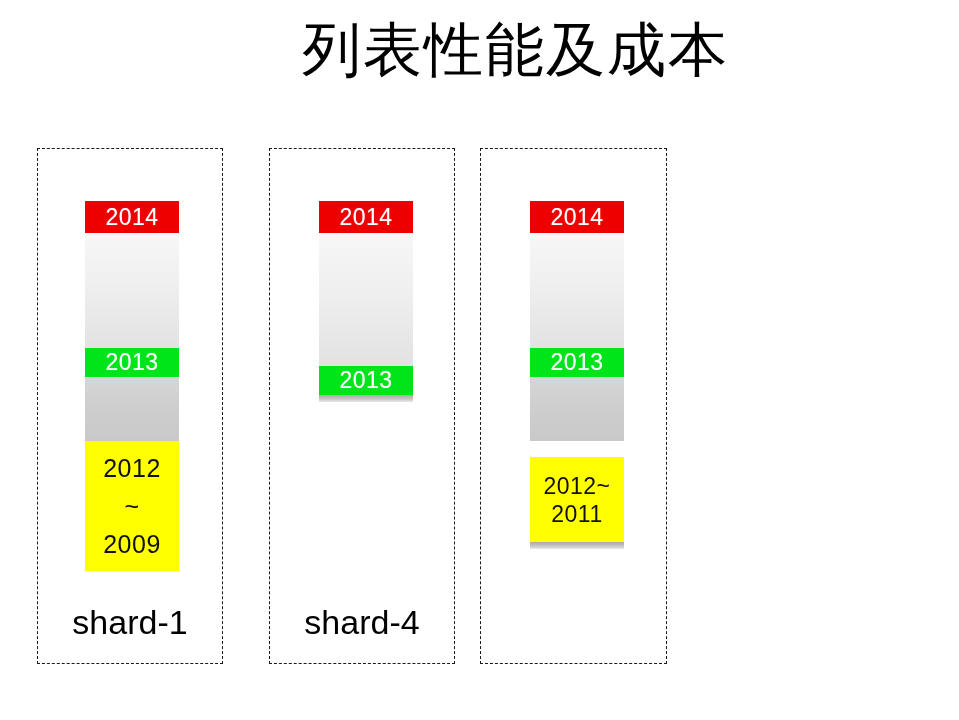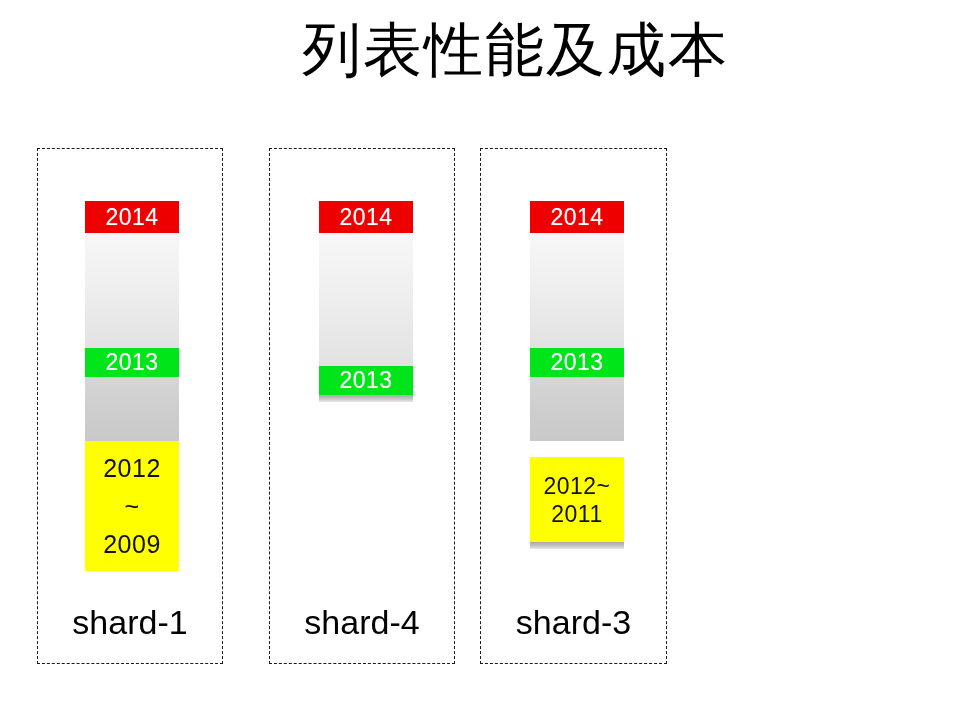--- a/index.html
+++ b/index.html
@@ -155,16 +155,15 @@
   <div class="shard-box s2">
     <div class="stack">
         <div class="seg red" style="height: 32px;"><span class="seg-label">2014</span></div>
         <div class="seg grad-light" style="height: 115px;"></div>
         <div class="seg green" style="height: 29px;"><span class="seg-label">2013</span></div>
         <div class="seg grad-dark" style="height: 64px;"></div>
         <div class="seg yellow two-line" style="height: 85px; margin-top: 16px;"><span class="seg-label">2012~
 2011</span></div>
         <div class="seg shadow-tail" style="height: 7px;"></div>
       </div>
-    <div class="shard-caption">shard-3</div>
   </div>
 
 </div>
 
 </body></html>

